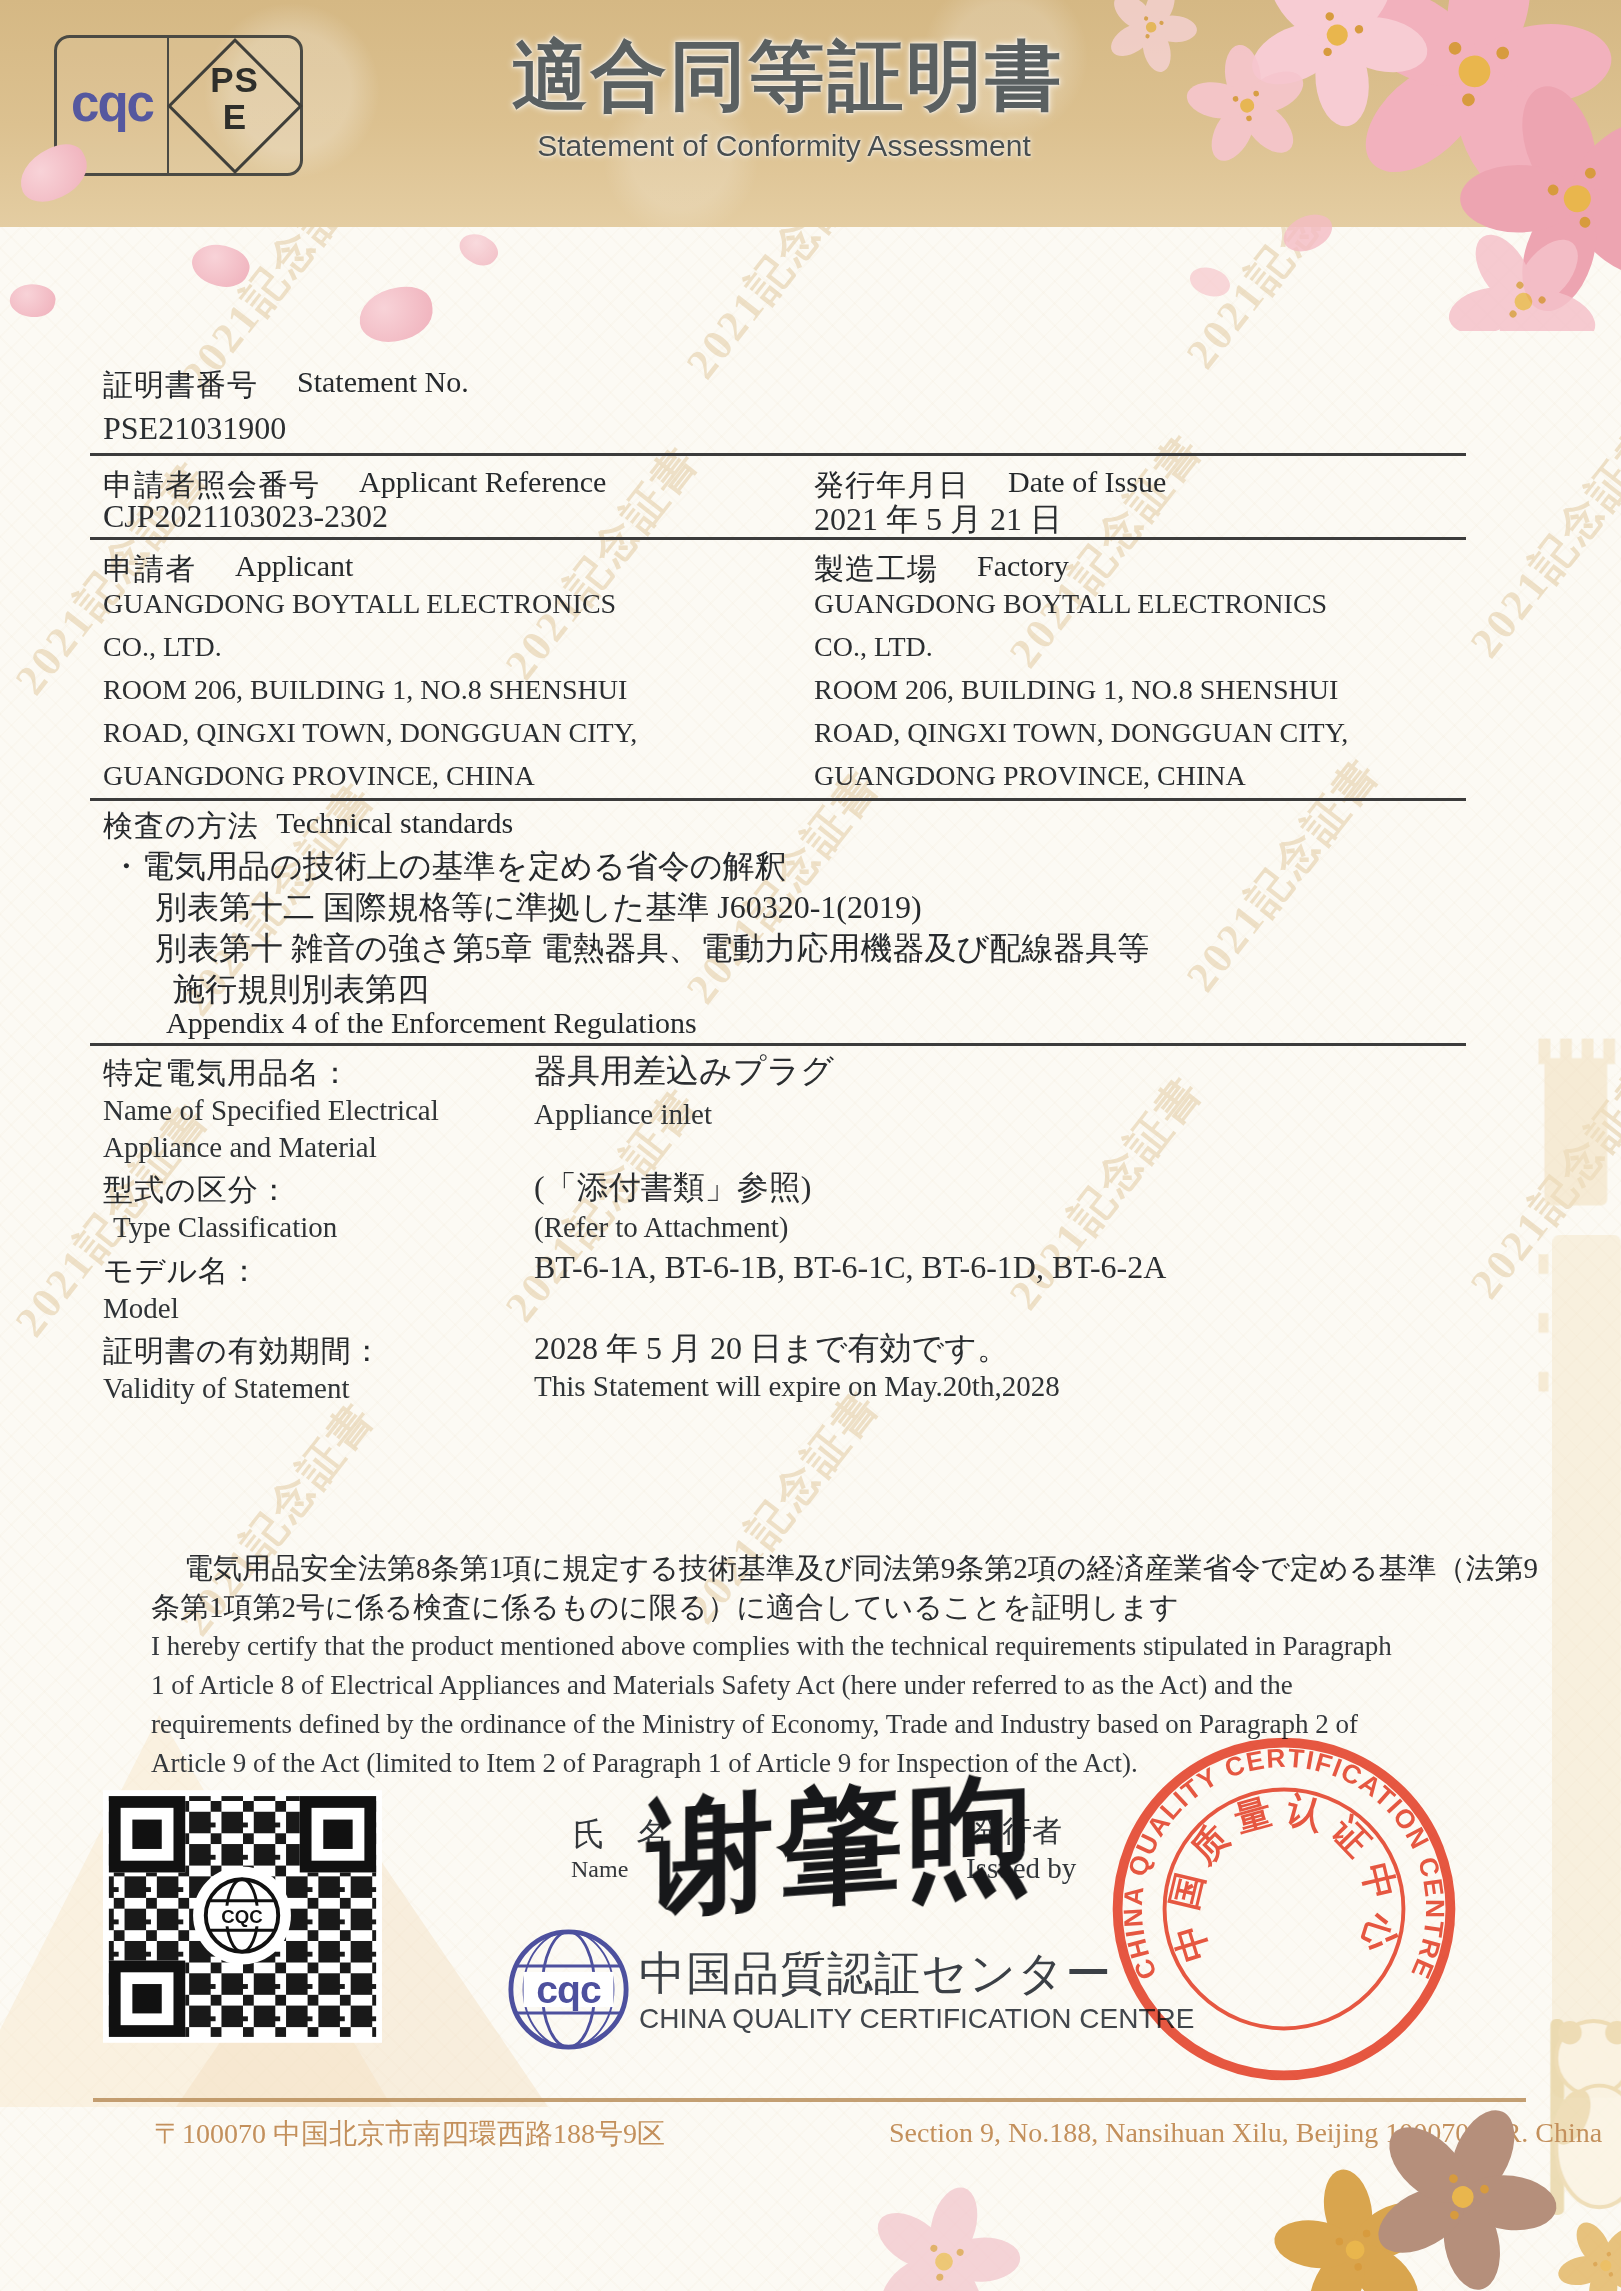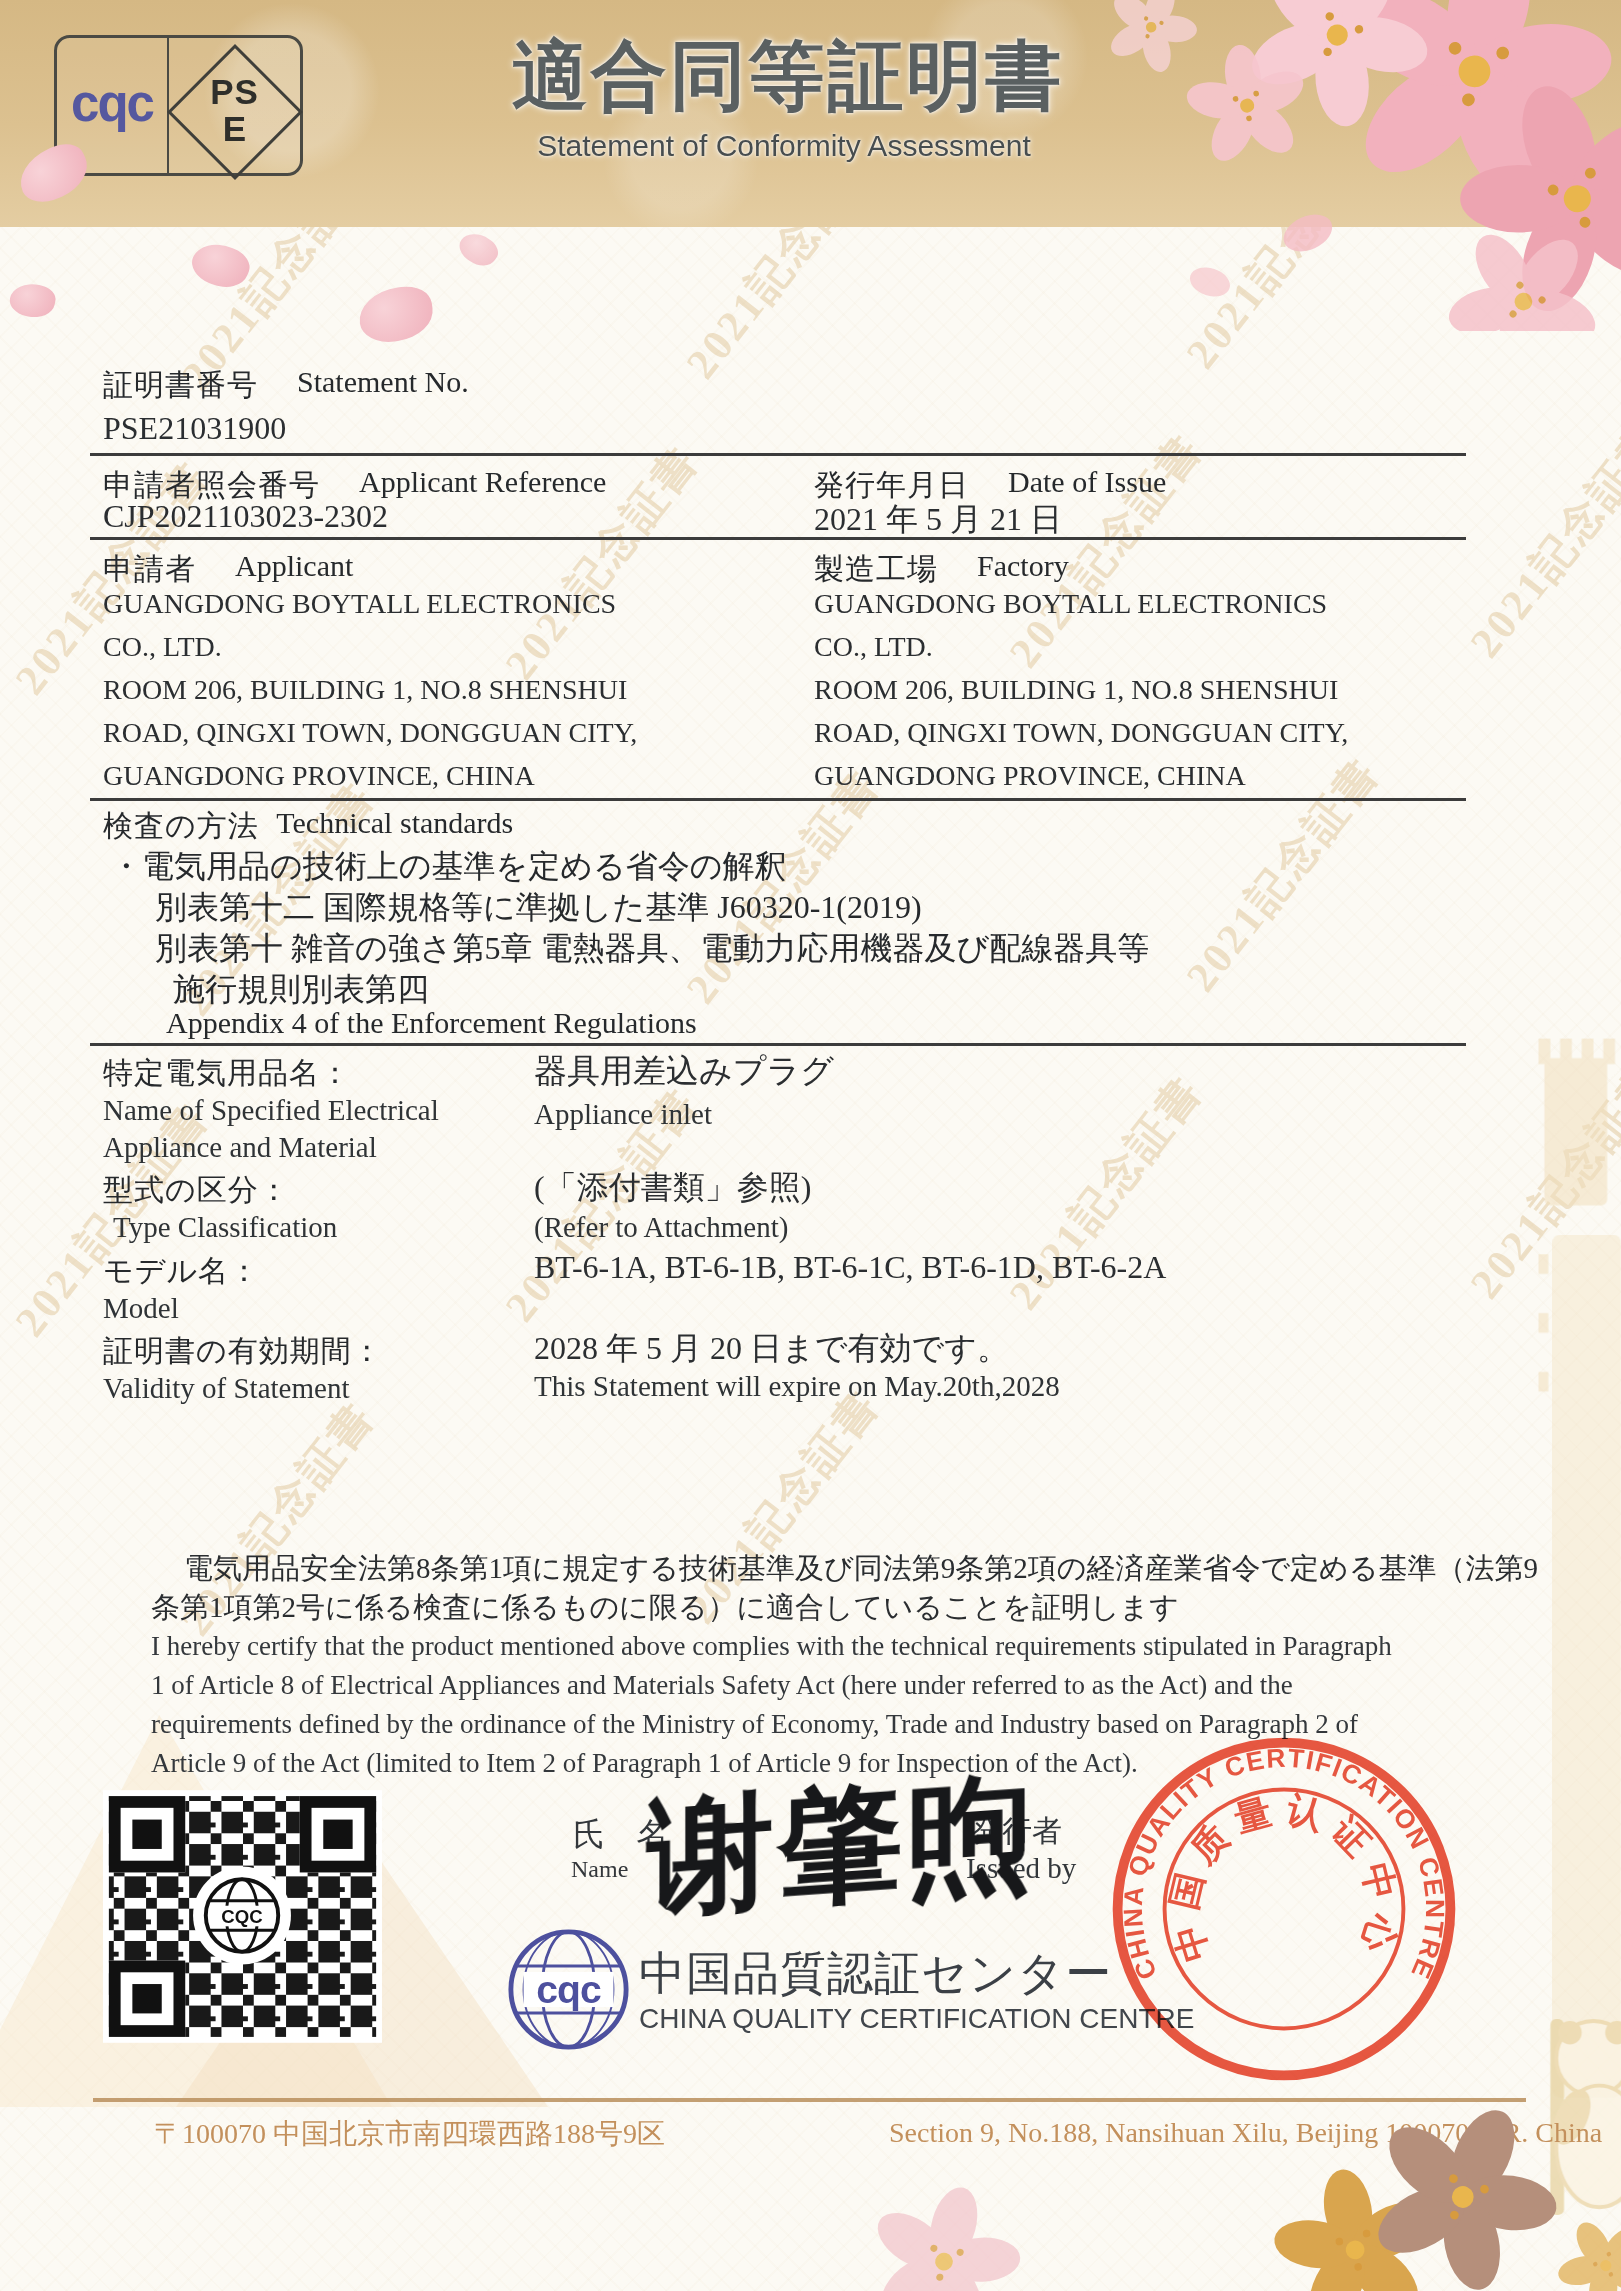--- a/index.html
+++ b/index.html
@@ -18,21 +18,21 @@
   .band::after{content:"";position:absolute;inset:0;
         background:radial-gradient(circle at 18% 40%, rgba(255,255,255,.22) 0 59px, transparent 88px),
                    radial-gradient(circle at 42% 70%, rgba(255,255,255,.16) 0 49px, transparent 78px),
                    radial-gradient(circle at 62% 25%, rgba(255,255,255,.18) 0 54px, transparent 83px);}
   .logo-box{position:absolute;left:54px;top:35px;width:243px;height:135px;z-index:3;
         border:3.9px solid #4a4a44;border-radius:15.7px;display:flex;background:rgba(255,255,255,.06);}
   .logo-left{width:110px;display:flex;align-items:center;justify-content:center;
         border-right:2.9px solid #4a4a44;}
   .logo-cqc{font-family:"Liberation Sans","DejaVu Sans",sans-serif;font-weight:bold;
         font-size:51px;color:#55589f;letter-spacing:-2px;transform:translateY(-2px);}
-  .logo-right{flex:1;position:relative;margin-top:12px;}
+  .logo-right{flex:1;position:relative;}
   .pse-diamond{position:absolute;left:50%;top:50%;width:90px;height:90px;
         transform:translate(-50%,-50%) rotate(45deg);border:3.9px solid #3f3f3a;}
   .pse-letters{position:absolute;left:0;top:0;width:100%;height:100%;
         font-family:"Liberation Sans","DejaVu Sans",sans-serif;font-weight:bold;color:#2f2f2b;}
   .pse-top{position:absolute;left:50%;top:21.6px;transform:translateX(-50%);font-size:35px;letter-spacing:1px;}
   .pse-bottom{position:absolute;left:50%;top:59px;transform:translateX(-50%);font-size:35px;}
   .title-jp{position:absolute;left:480px;top:21.6px;width:608px;text-align:center;z-index:3;
         font-size:76px;font-weight:600;letter-spacing:2.9px;color:#5a6061;
         text-shadow:0 0 2.9px #fff,0 0 7.8px rgba(255,255,255,.95);}
   .title-en{position:absolute;left:480px;top:129px;width:608px;text-align:center;z-index:3;

